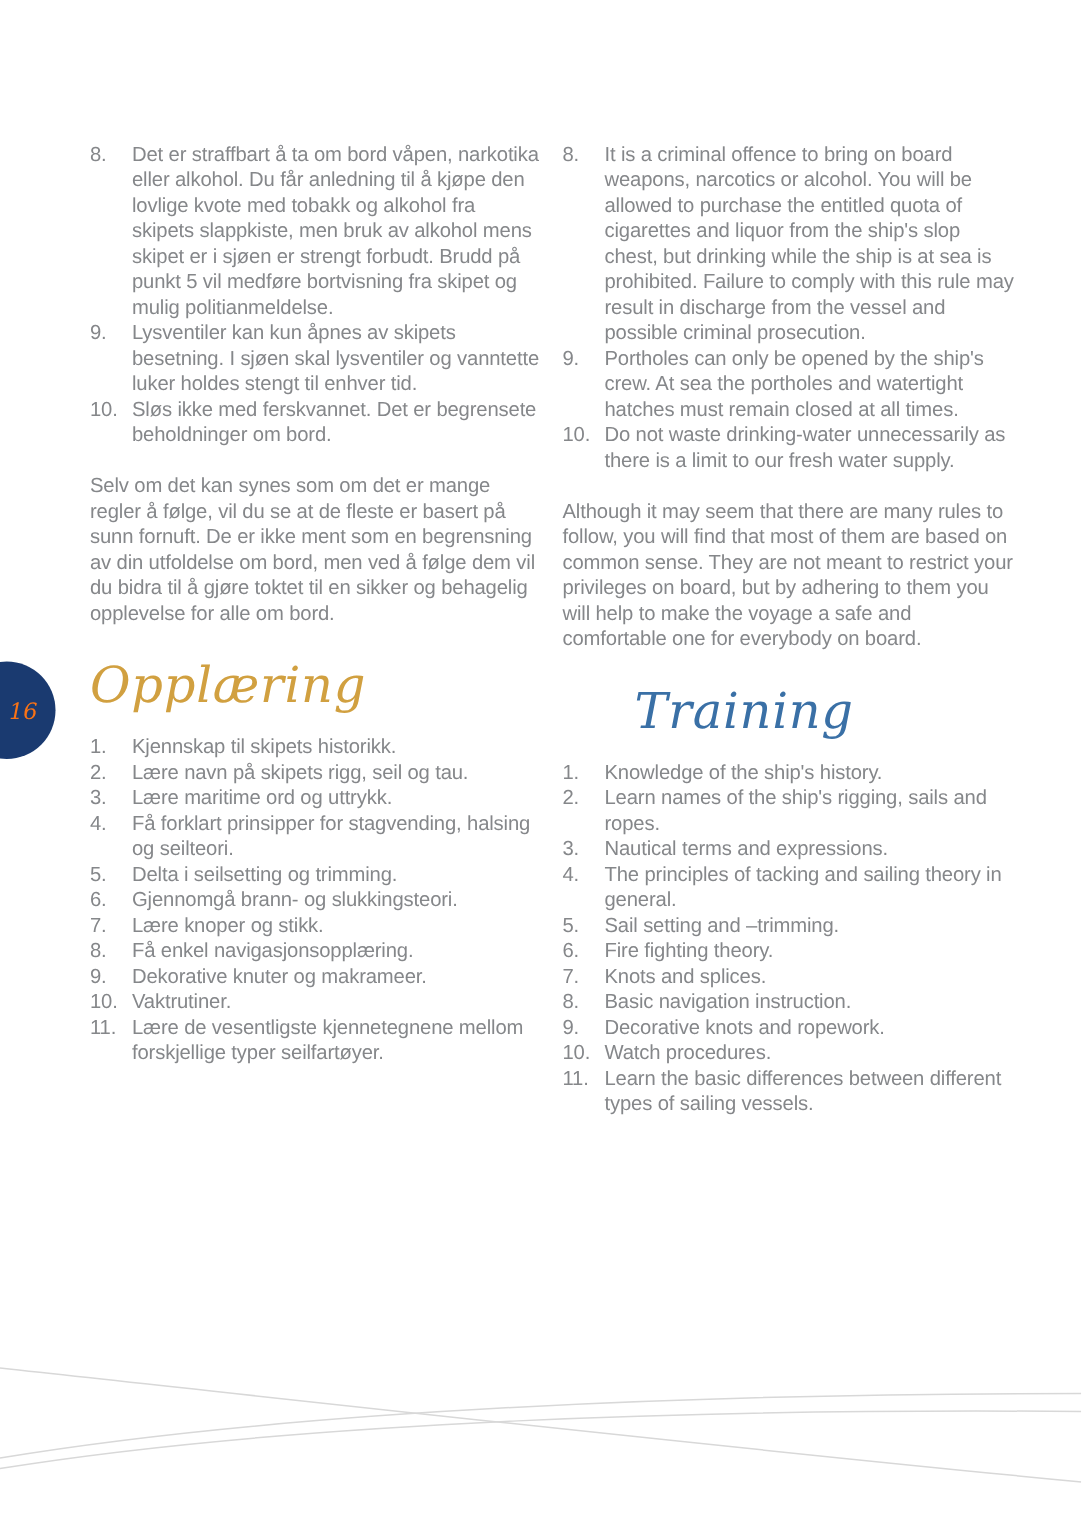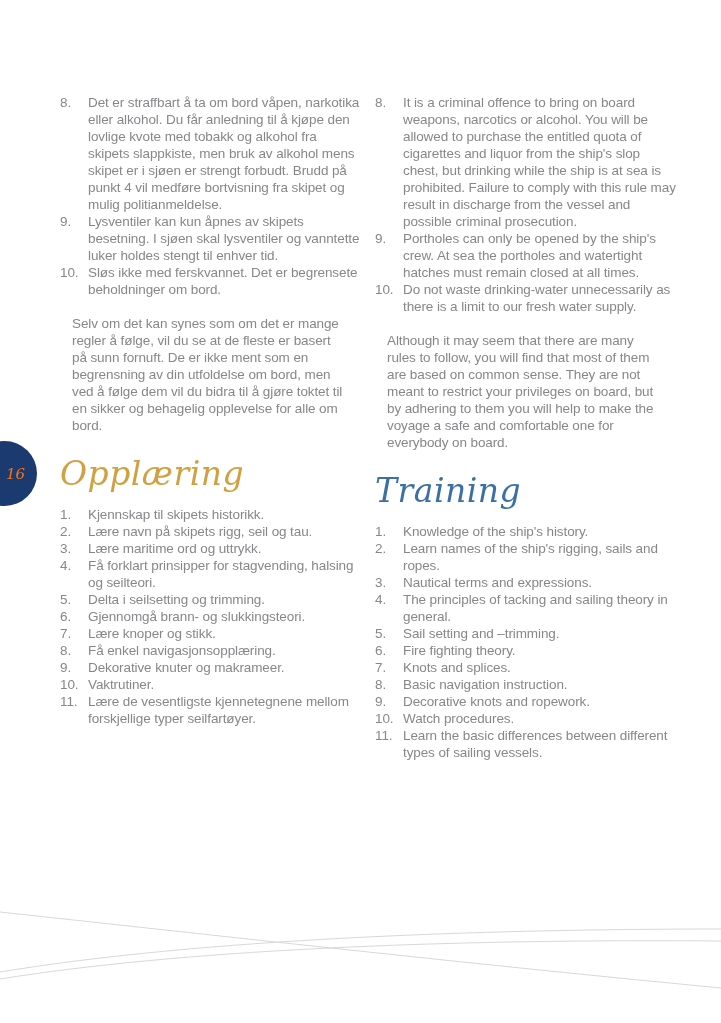--- a/index.html
+++ b/index.html
@@ -15,29 +15,29 @@
   }
   .columns{
     position:absolute; top:94px; left:60px;
     display:flex; gap:14px;
   }
   .col{ width:301px; font-size:13.5px; line-height:17px; letter-spacing:-0.1px;}
   .rules{ margin:0; padding:0; list-style:none;}
   .rule{ display:flex; }
   .rule .num{ flex:0 0 28px; }
   .rule .txt{ flex:1; }
-  .col p{ margin:17px 12px; }
+  .col p{ margin:17px 0; }
   .script-heading{
     font-family:"DejaVu Serif","Liberation Serif",serif;
     font-style:italic; font-weight:normal;
     font-size:33px; line-height:40px;
     margin:20px 0 12px 0; letter-spacing:0.5px;
   }
   .heading-gold{ color:var(--gold); }
-  .heading-blue{ color:var(--blue); }
+  .heading-blue{ color:var(--blue);margin-left:48px; }
   .page-tab{
     position:absolute; left:-28px; top:441px;
     width:65px; height:65px; border-radius:50%;
     background:var(--navy);
   }
   .page-tab .pg-num{
     position:absolute; left:34px; top:50%; transform:translateY(-50%);
     color:#f97316; font-family:"DejaVu Serif","Liberation Serif",serif;
     font-style:italic; font-size:15px;
   }
@@ -56,21 +56,21 @@
     <span class="pg-num">16</span>
   </div>
 
   <div class="columns">
 
     <div class="col">
       <ol class="rules">
 
           <li class="rule">
             <span class="num">8.</span>
-            <span class="txt">Det er straffbart å ta om bord våpen, narkotika eller alkohol. Du får anledning til å kjøpe den lovlige kvote med tobakk og alkohol fra skipets slappkiste, men bruk av alkohol mens skipet er i sjøen er strengt forbudt. Brudd på punkt 4 vil medføre bortvisning fra skipet og mulig politianmeldelse.</span>
+            <span class="txt">Det er straffbart å ta om bord våpen, narkotika eller alkohol. Du får anledning til å kjøpe den lovlige kvote med tobakk og alkohol fra skipets slappkiste, men bruk av alkohol mens skipet er i sjøen er strengt forbudt. Brudd på punkt 5 vil medføre bortvisning fra skipet og mulig politianmeldelse.</span>
           </li>
 
           <li class="rule">
             <span class="num">9.</span>
             <span class="txt">Lysventiler kan kun åpnes av skipets besetning. I sjøen skal lysventiler og vanntette luker holdes stengt til enhver tid.</span>
           </li>
 
           <li class="rule">
             <span class="num">10.</span>
             <span class="txt">Sløs ikke med ferskvannet. Det er begrensete beholdninger om bord.</span>

